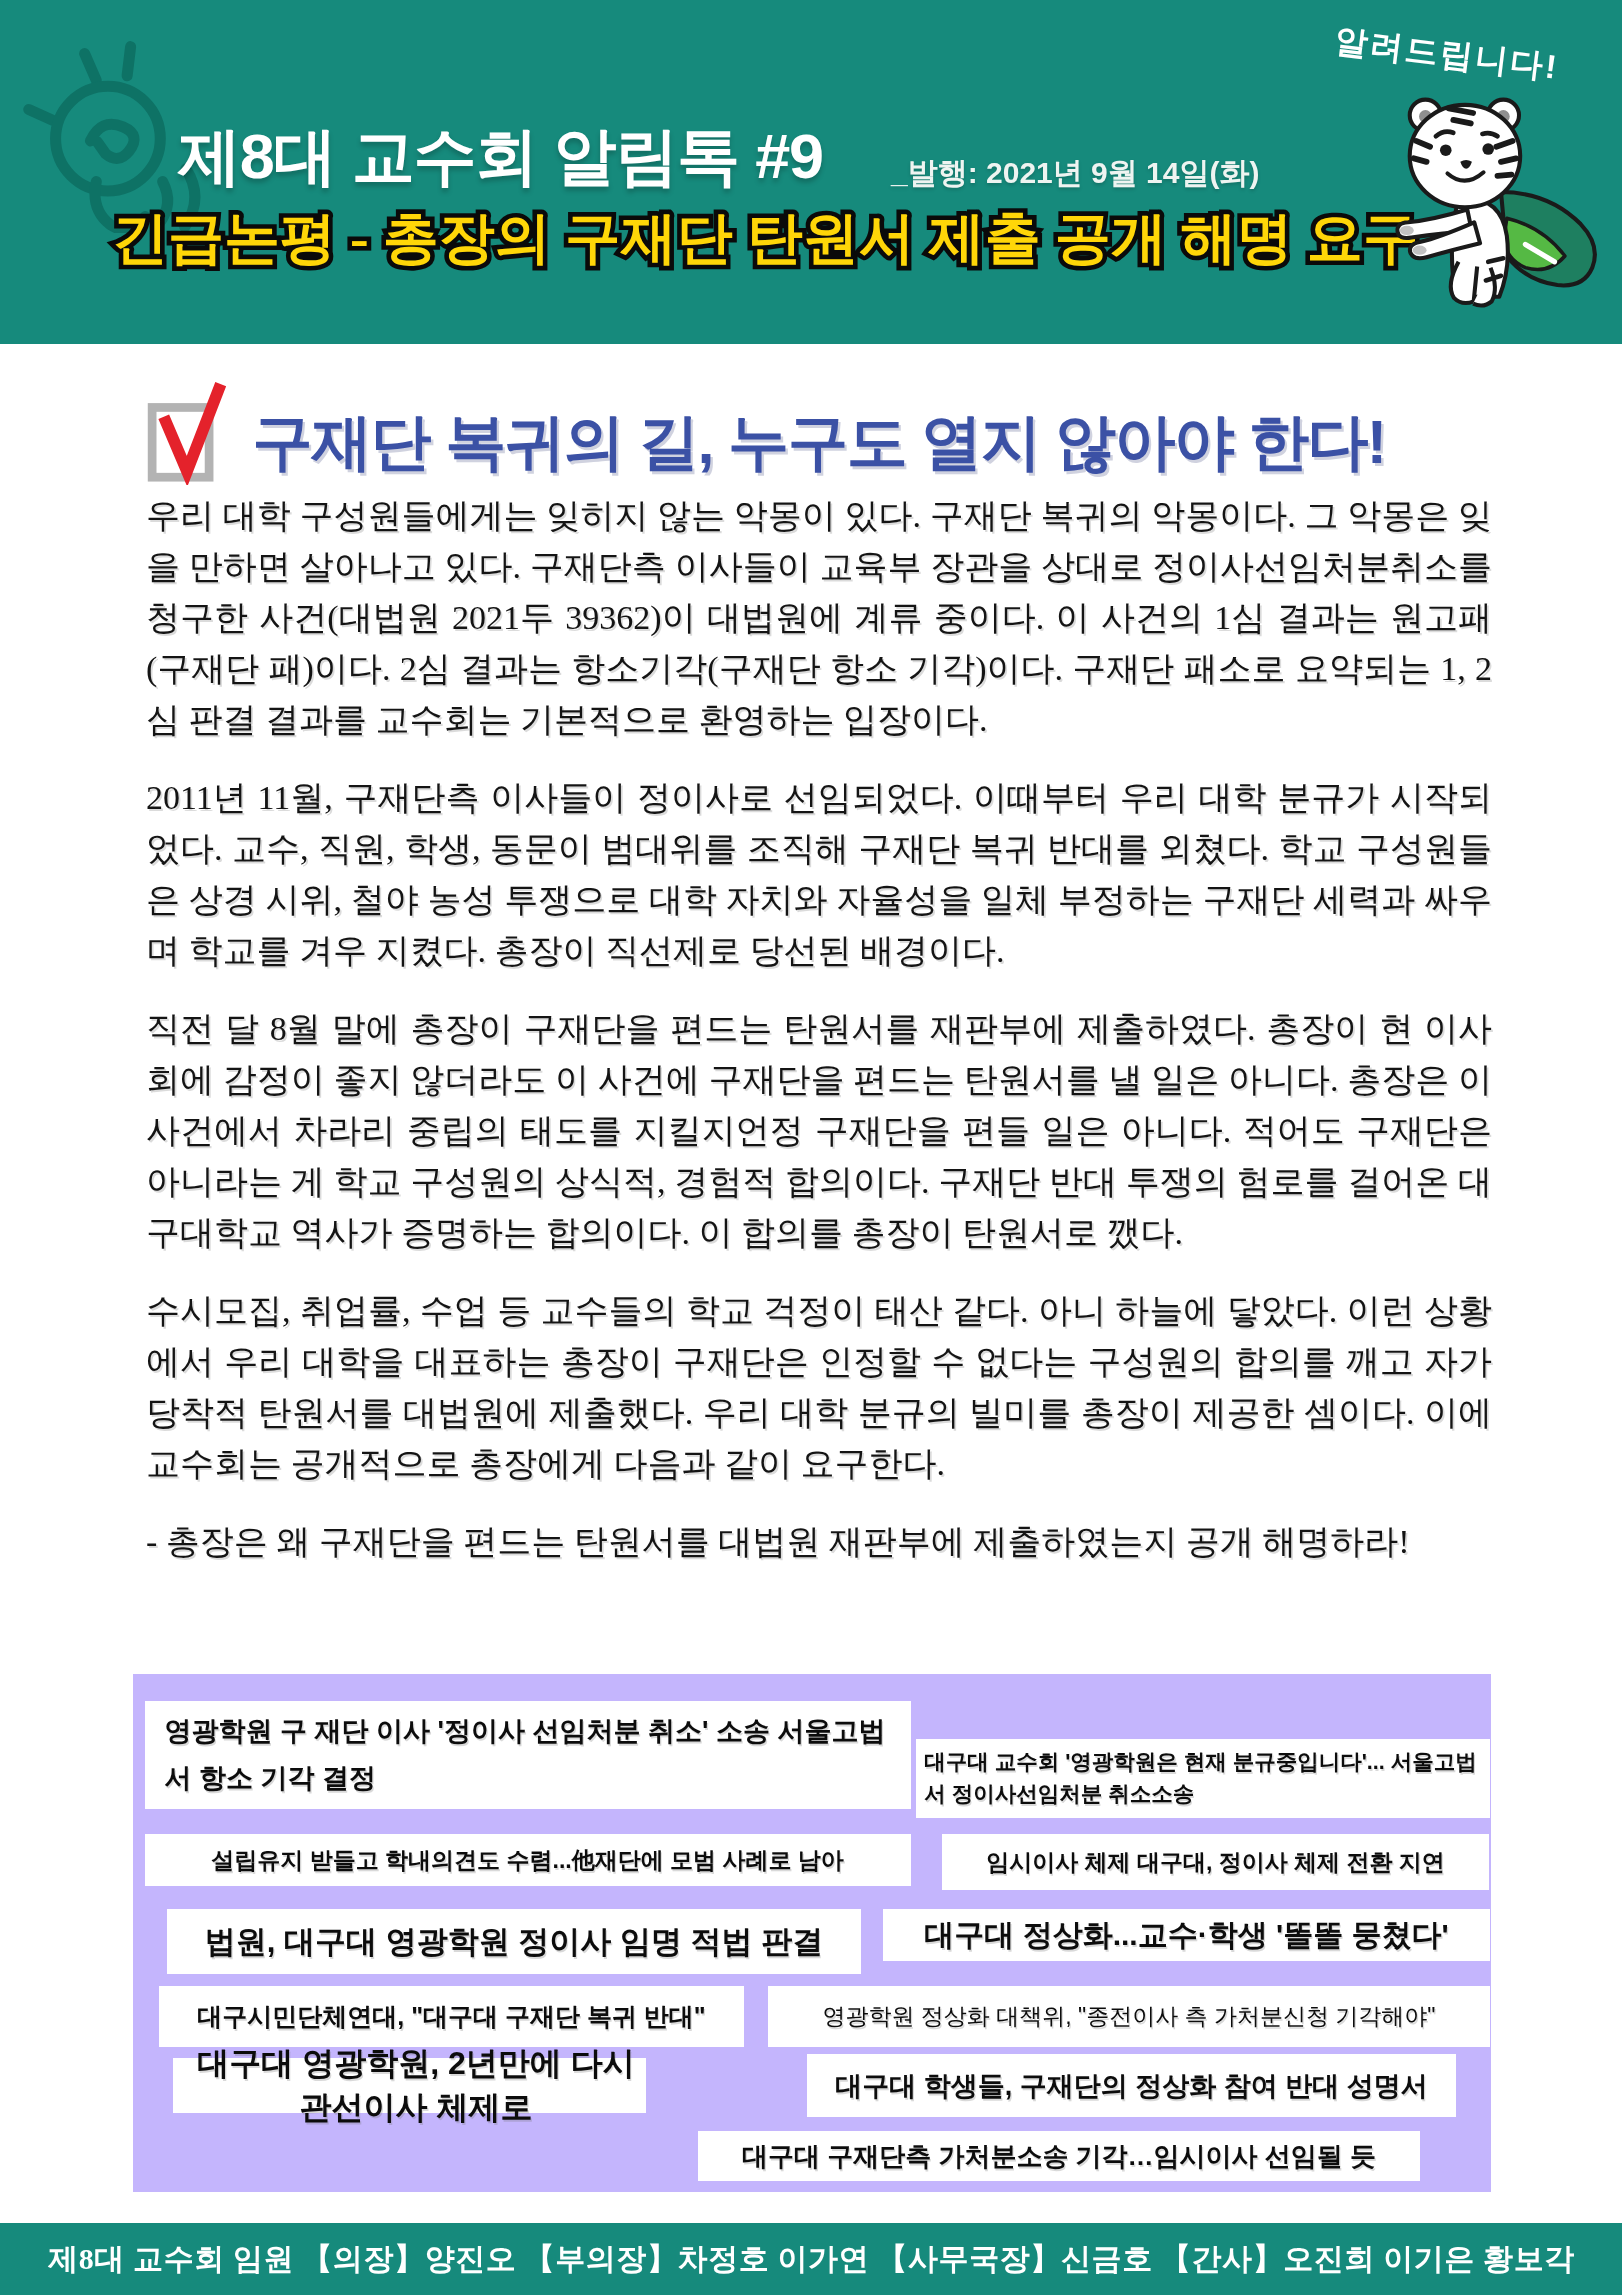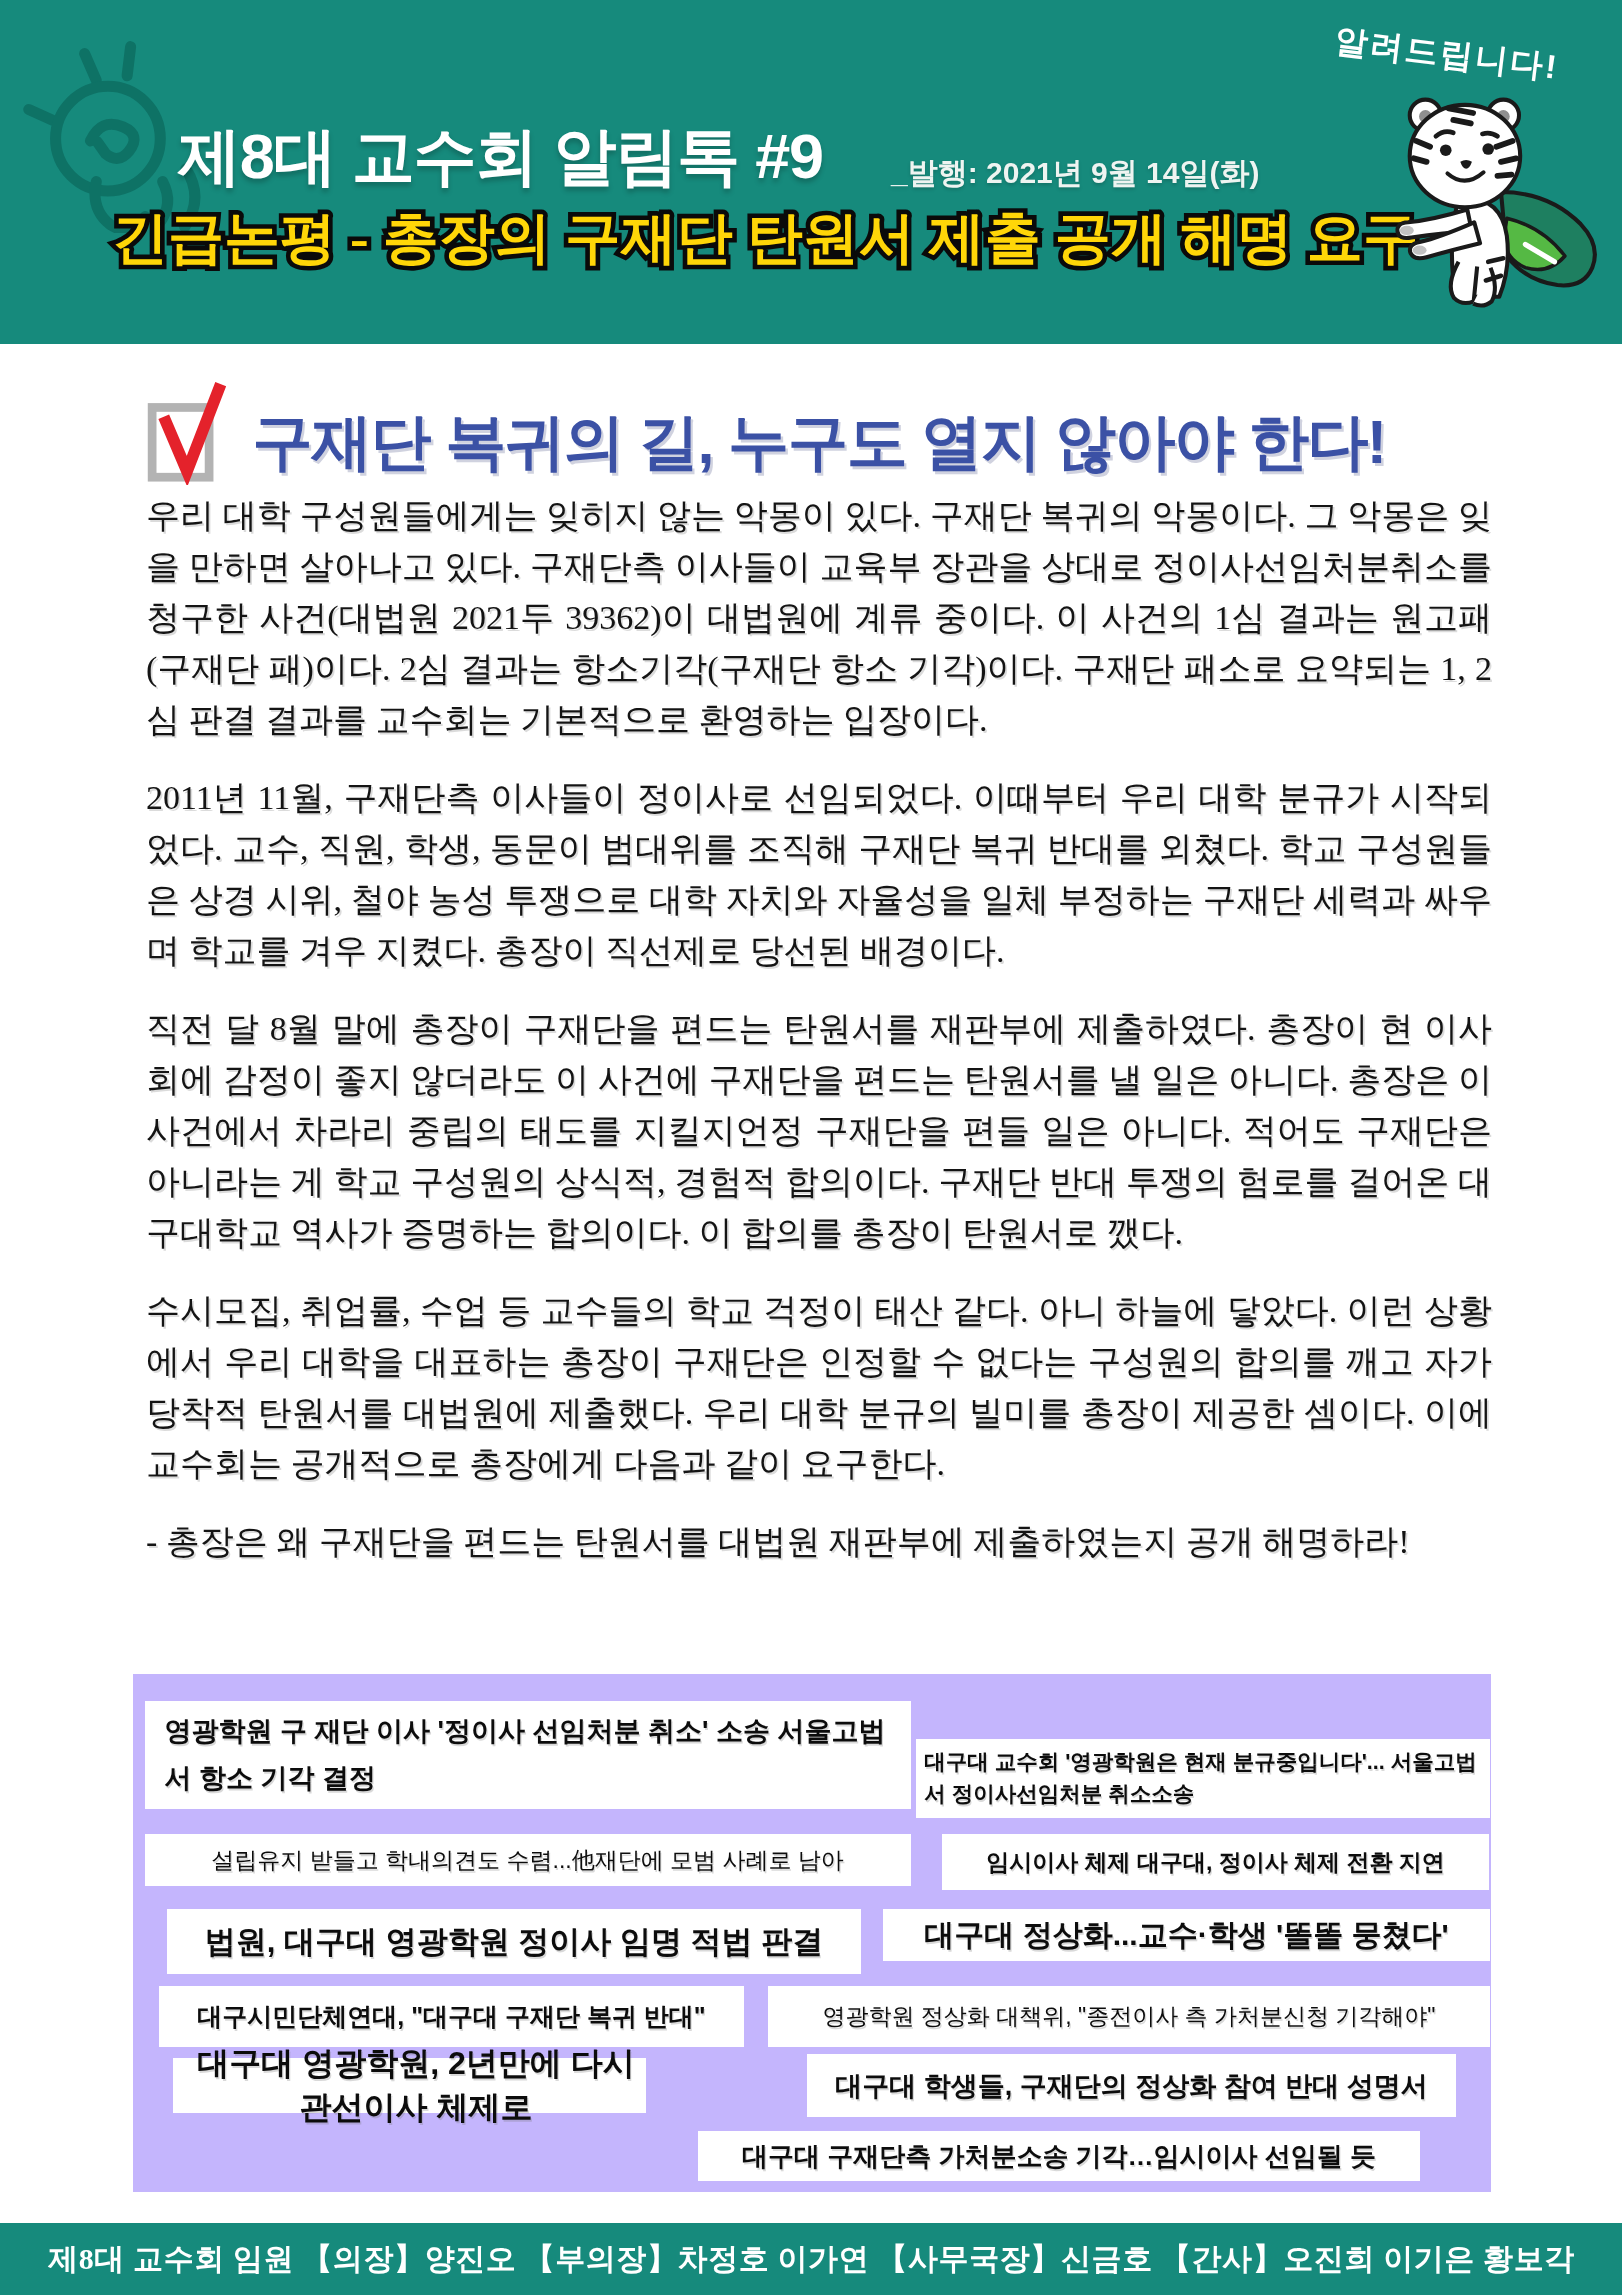--- a/index.html
+++ b/index.html
@@ -149,21 +149,21 @@
   <p>우리 대학 구성원들에게는 잊히지 않는 악몽이 있다. 구재단 복귀의 악몽이다. 그 악몽은 잊을 만하면 살아나고 있다. 구재단측 이사들이 교육부 장관을 상대로 정이사선임처분취소를 청구한 사건(대법원 2021두 39362)이 대법원에 계류 중이다. 이 사건의 1심 결과는 원고패(구재단 패)이다. 2심 결과는 항소기각(구재단 항소 기각)이다. 구재단 패소로 요약되는 1, 2심 판결 결과를 교수회는 기본적으로 환영하는 입장이다.</p>
   <p>2011년 11월, 구재단측 이사들이 정이사로 선임되었다. 이때부터 우리 대학 분규가 시작되었다. 교수, 직원, 학생, 동문이 범대위를 조직해 구재단 복귀 반대를 외쳤다. 학교 구성원들은 상경 시위, 철야 농성 투쟁으로 대학 자치와 자율성을 일체 부정하는 구재단 세력과 싸우며 학교를 겨우 지켰다. 총장이 직선제로 당선된 배경이다.</p>
   <p>직전 달 8월 말에 총장이 구재단을 편드는 탄원서를 재판부에 제출하였다. 총장이 현 이사회에 감정이 좋지 않더라도 이 사건에 구재단을 편드는 탄원서를 낼 일은 아니다. 총장은 이 사건에서 차라리 중립의 태도를 지킬지언정 구재단을 편들 일은 아니다. 적어도 구재단은 아니라는 게 학교 구성원의 상식적, 경험적 합의이다. 구재단 반대 투쟁의 험로를 걸어온 대구대학교 역사가 증명하는 합의이다. 이 합의를 총장이 탄원서로 깼다.</p>
   <p>수시모집, 취업률, 수업 등 교수들의 학교 걱정이 태산 같다. 아니 하늘에 닿았다. 이런 상황에서 우리 대학을 대표하는 총장이 구재단은 인정할 수 없다는 구성원의 합의를 깨고 자가당착적 탄원서를 대법원에 제출했다. 우리 대학 분규의 빌미를 총장이 제공한 셈이다. 이에 교수회는 공개적으로 총장에게 다음과 같이 요구한다.</p>
   <p class="demand-line">- 총장은 왜 구재단을 편드는 탄원서를 대법원 재판부에 제출하였는지 공개 해명하라!</p>
 </div>
 
 <div class="news-panel">
   <div class="hbox left-align" style="left:11.6px;top:27px;width:766px;height:108px;padding-left:20px;box-sizing:border-box;font-size:27px;font-weight:700;line-height:1.75;">영광학원 구 재단 이사 '정이사 선임처분 취소' 소송 서울고법서 항소 기각 결정</div>
   <div class="hbox left-align" style="left:783px;top:65px;width:574px;height:79px;padding-left:8.2px;padding-right:5.8px;box-sizing:border-box;font-size:21.5px;font-weight:700;line-height:1.45;">대구대 교수회 '영광학원은 현재 분규중입니다'... 서울고법서 정이사선임처분 취소소송</div>
-  <div class="hbox" style="left:11.6px;top:160px;width:766px;height:52px;font-size:23px;font-weight:400;">설립유지 받들고 학내의견도 수렴...他재단에 모범 사례로 남아</div>
+  <div class="hbox" style="left:11.6px;top:160px;width:766px;height:52px;font-size:23px;font-weight:700;">설립유지 받들고 학내의견도 수렴...他재단에 모범 사례로 남아</div>
   <div class="hbox" style="left:809px;top:160px;width:547px;height:56px;font-size:23px;font-weight:600;">임시이사 체제 대구대, 정이사 체제 전환 지연</div>
   <div class="hbox" style="left:34px;top:235px;width:694px;height:65px;font-size:31px;font-weight:800;">법원, 대구대 영광학원 정이사 임명 적법 판결</div>
   <div class="hbox" style="left:750px;top:235px;width:607px;height:52px;font-size:30px;font-weight:800;">대구대 정상화...교수·학생 '똘똘 뭉쳤다'</div>
   <div class="hbox" style="left:26px;top:312px;width:585px;height:61px;font-size:25px;font-weight:800;">대구시민단체연대, "대구대 구재단 복귀 반대"</div>
   <div class="hbox" style="left:635px;top:312px;width:722px;height:61px;font-size:23px;font-weight:400;">영광학원 정상화 대책위, "종전이사 측 가처분신청 기각해야"</div>
   <div class="hbox" style="left:40px;top:384px;width:460px;height:55px;font-size:32px;font-weight:800;padding-left:13px;">대구대 영광학원, 2년만에 다시 관선이사 체제로</div>
   <div class="hbox" style="left:674px;top:380px;width:649px;height:63px;font-size:27px;font-weight:800;">대구대 학생들, 구재단의 정상화 참여 반대 성명서</div>
   <div class="hbox" style="left:565px;top:457px;width:722px;height:50px;font-size:26px;font-weight:800;">대구대 구재단측 가처분소송 기각…임시이사 선임될 듯</div>
 </div>
 

